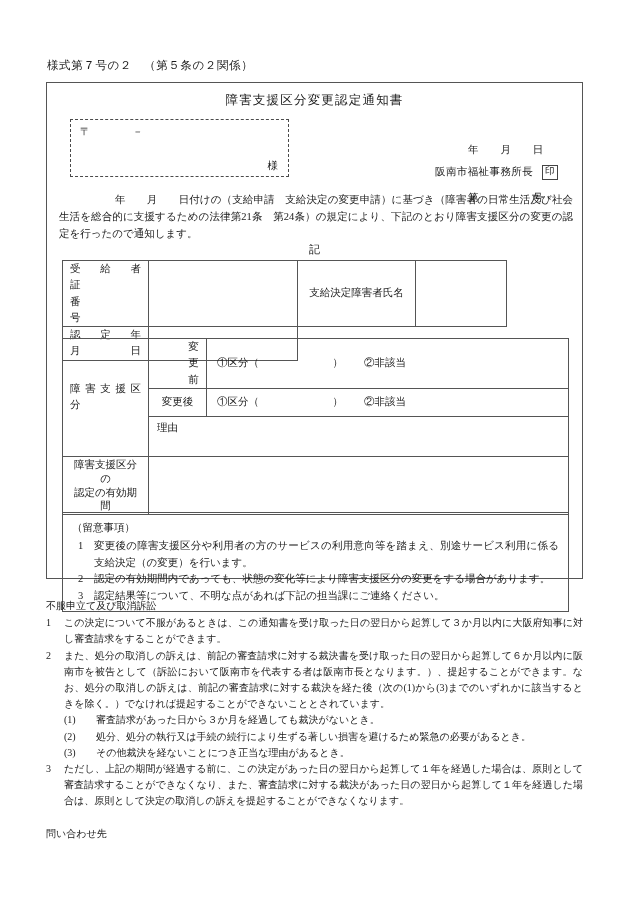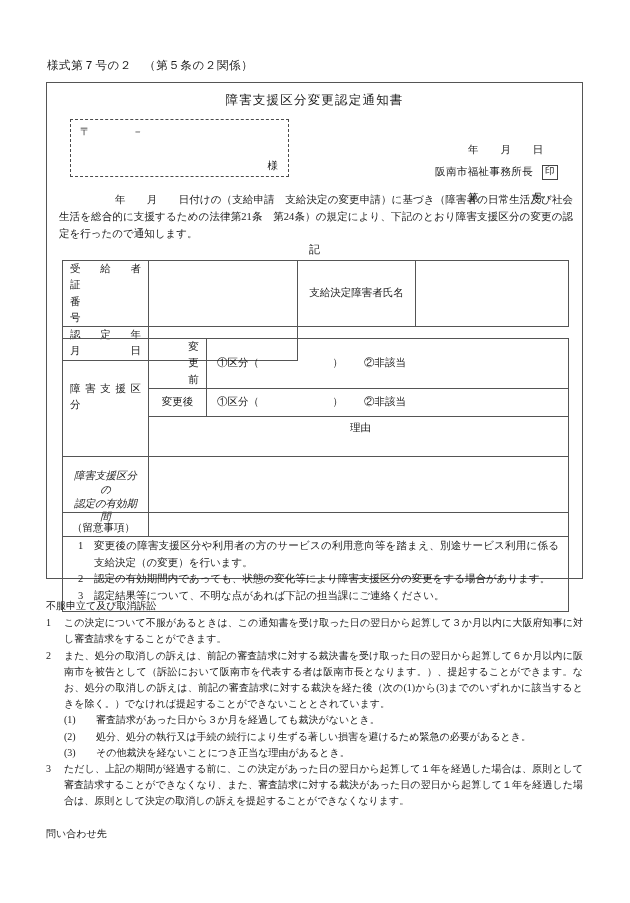--- a/index.html
+++ b/index.html
@@ -133,21 +133,21 @@
     border-collapse: collapse;
     position: absolute;
     font-size: 10.5px;
   }
   table.frm td {
     border: 1px solid #555;
     padding: 0 4px;
     vertical-align: middle;
     box-sizing: border-box;
   }
-  .t-recipient { left: 15px; top: 177px; width: 507px; }
+  .t-recipient { left: 15px; top: 177px; width: 445px; }
   .t-kubun     { left: 15px; top: 255px; width: 507px; }
 
   .lbl-spread {
     text-align: justify;
     text-align-last: justify;
     padding: 0 7px !important;
     font-size: 10.5px;
   }
   .lbl-center { text-align: center; }
   .cellgrid { padding: 0 !important; }
@@ -288,26 +288,26 @@
           <tr>
         <td class="lbl-spread" rowspan="3" style="width:86px;">障 害 支 援 区 分</td>
         <td class="lbl-center" style="width:58px;height:28px;padding-left:36px;">変更前</td>
         <td class="kubun-opts" style="padding-left:10px;">①区分（　　　　　　　）　　②非該当</td>
       </tr>
       <tr>
         <td class="lbl-center" style="height:28px;">変更後</td>
         <td class="kubun-opts" style="padding-left:10px;">①区分（　　　　　　　）　　②非該当</td>
       </tr>
       <tr>
-        <td colspan="2" style="height:40px;vertical-align:top;padding-top:3px;padding-left:8px;text-align:center;">
+        <td colspan="2" style="height:40px;vertical-align:top;padding-top:3px;padding-left:8px;">
           <span>理由</span>
         </td>
       </tr>
       <tr>
-        <td style="width:86px;height:33px;padding:12px 6px;line-height:1.32;text-align:center;font-style:italic;">
+        <td style="width:86px;height:33px;padding:1px 6px;line-height:1.32;text-align:center;">
           <div>障害支援区分の</div>
           <div>認定の有効期間</div>
         </td>
         <td colspan="2"></td>
       </tr>
     </tbody>
       </table>
 
     <div class="notes-box">
       <div class="notes-title">（留意事項）</div>

